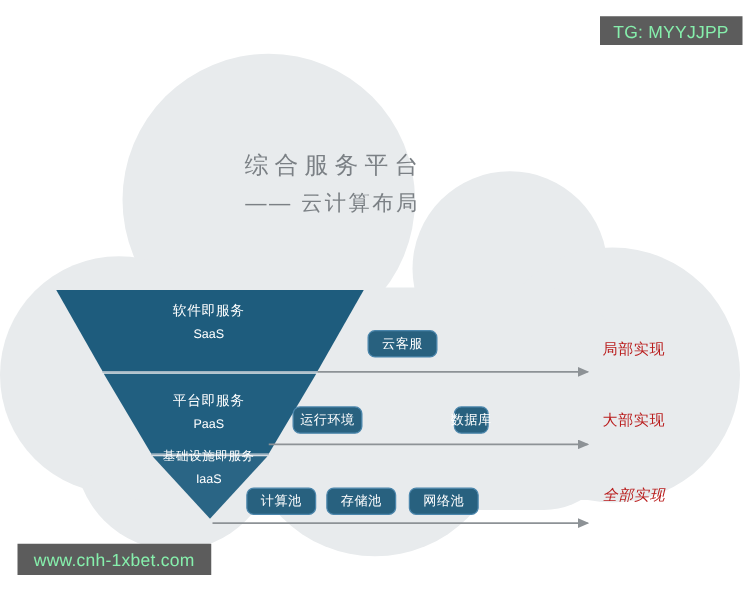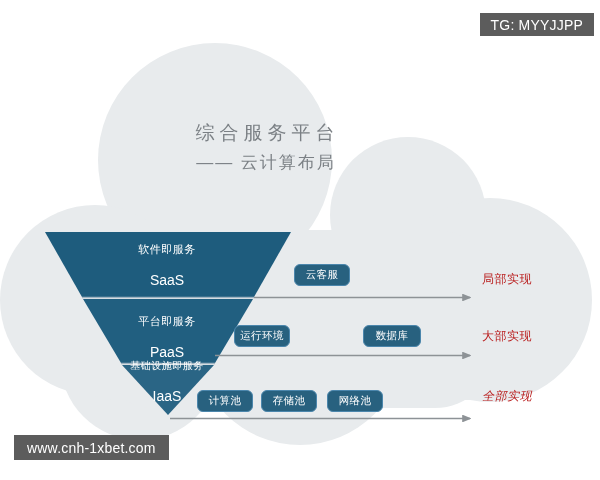--- a/index.html
+++ b/index.html
@@ -72,23 +72,23 @@
     text-align: center;
     line-height: 1.25;
     white-space: nowrap;
   }
   .tier-label .cn {
     font-size: 11px;
     letter-spacing: 0.5px;
     display: block;
   }
   .tier-label .en {
-    font-size: 14px;
+    font-size: 10px;
     display: block;
-    margin-top: 15px;
+    margin-top: 5px;
   }
   #tier-saas  { left: 112px; top: 243px; width: 110px; }
   #tier-paas  { left: 112px; top: 315px; width: 110px; }
   #tier-iaas  { left: 112px; top: 360px; width: 110px; }
   #tier-iaas .cn { font-size: 10px; }
 
   
   .badge {
     position: absolute;
     height: 22px;
@@ -103,21 +103,21 @@
     align-items: center;
     justify-content: center;
     white-space: nowrap;
   }
 
   
   #badge-r0c0 { left: 294px; top: 264px; width: 56px; }
   
   #badge-r1c0 { left: 234px; top: 325px; width: 56px; }
   #badge-r1c1 { left: 296px; top: 325px; width: 62px; }
-  #badge-r1c2 { left: 363px; top: 325px; width: 58px; }
+  #badge-r1c2 { left: 363px; top: 325px; width: 28px; }
   
   #badge-r2c0 { left: 197px; top: 390px; width: 56px; }
   #badge-r2c1 { left: 261px; top: 390px; width: 56px; }
   #badge-r2c2 { left: 327px; top: 390px; width: 56px; }
   #badge-r2c3 { left: 395px; top: 390px; width: 56px; }
 
   
   .right-label {
     position: absolute;
     color: #b91c1c;
@@ -126,21 +126,21 @@
     white-space: nowrap;
   }
   #right-0 { left: 482px; top: 271px; }
   #right-1 { left: 482px; top: 328px; }
   #right-2 { left: 482px; top: 388px; font-style: italic; }
 
   
   .wm {
     position: absolute;
     background: #5c5c5c;
-    color: #ffffff;
+    color: #86efac;
     display: flex;
     align-items: center;
     justify-content: center;
     white-space: nowrap;
   }
   #wm-top {
     right: 6px;
     top: 13px;
     height: 23px;
     padding: 0 11px;

